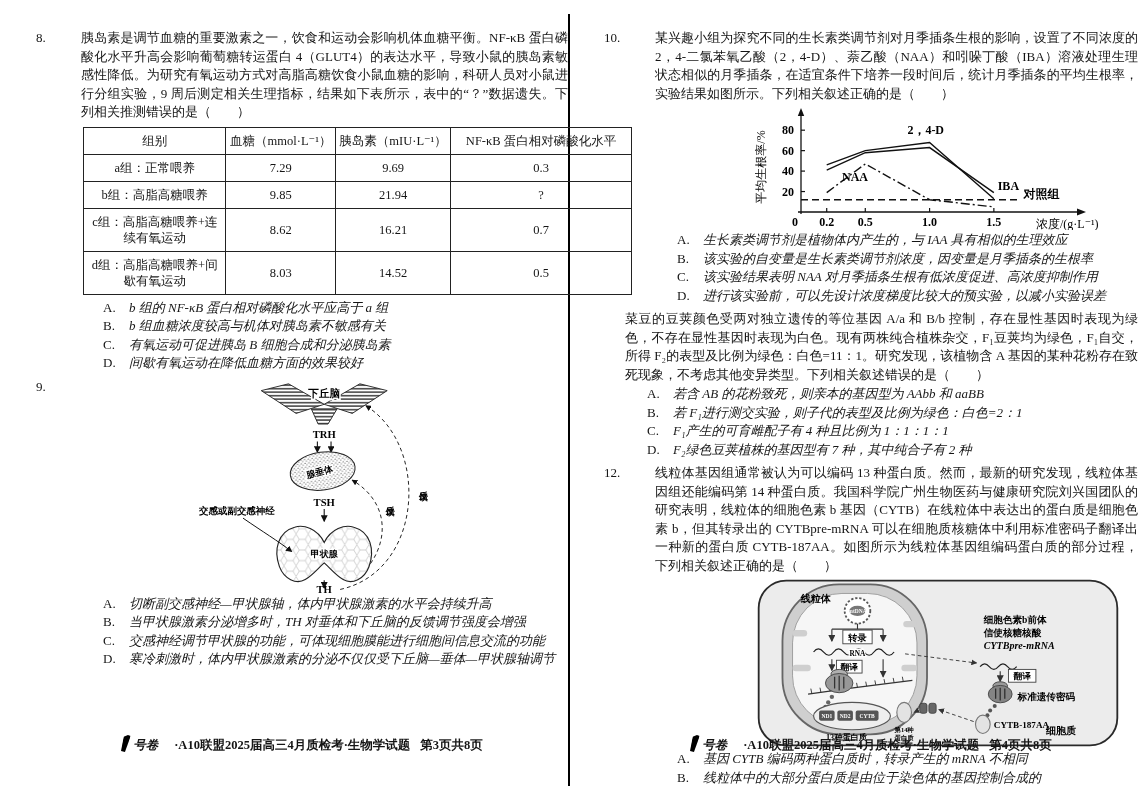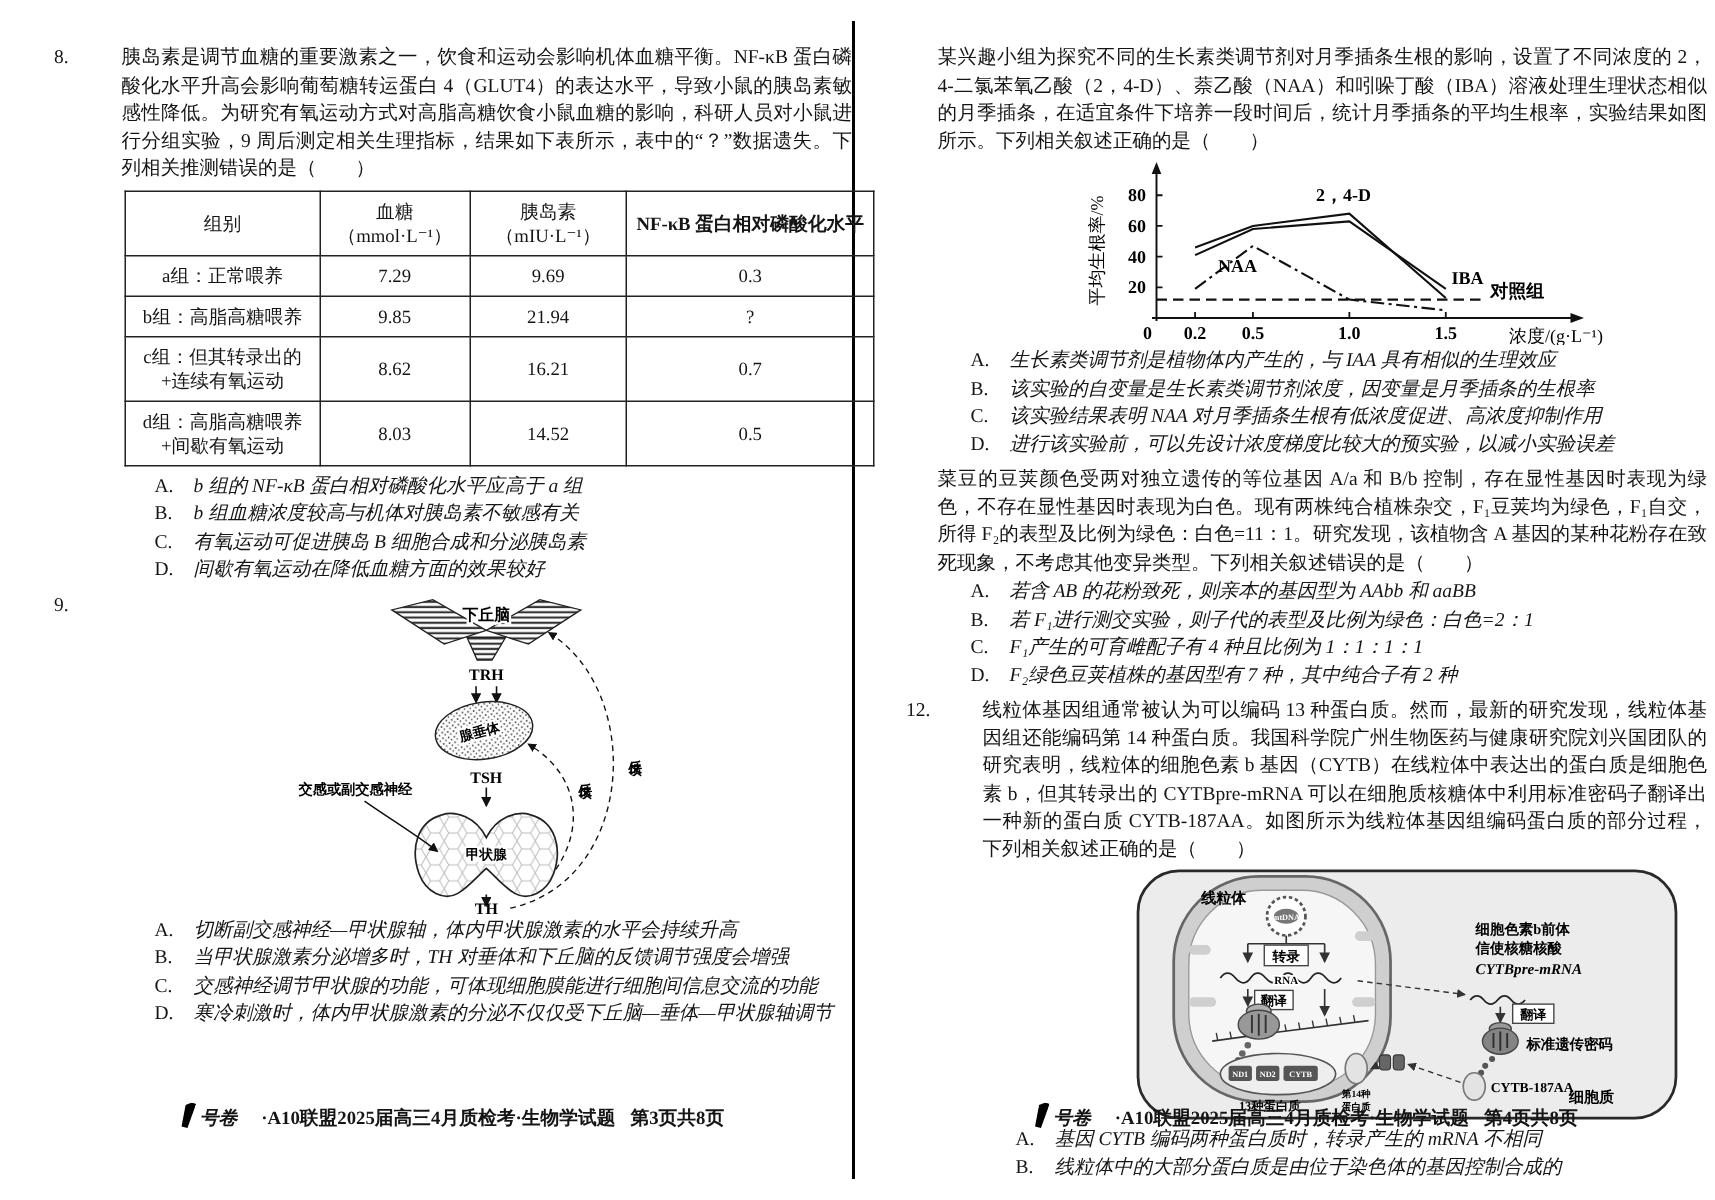--- a/index.html
+++ b/index.html
@@ -15,26 +15,26 @@
   .divider{position:absolute;left:568px;top:14px;height:772px;width:1.5px;background:#000;}
   .question{display:flex;margin-top:5px;}
   .qnum{flex:none;width:24px;}
   #page-right .qnum{width:30px;}
   .qbody{flex:1;min-width:0;margin-left:21px;}
   .stem{margin:0;text-align:justify;}
   .opts{margin:1px 0 0 0;padding-left:22px;}
   .opt{display:flex;}
   .olabel{flex:none;width:26px;}
   .otext{flex:1;font-style:italic;}
-  table.dtable{border-collapse:collapse;margin:5px 0 4px 2px;width:500px;font-size:12.5px;line-height:16px;}
+  table.dtable{border-collapse:collapse;margin:5px 0 4px 2px;width:549px;font-size:12.5px;line-height:16px;}
   table.dtable td{border:1.4px solid #222;text-align:center;padding:5px 3px;}
   table.dtable td.c0{width:26%;}
   table.dtable td.c1{width:20%;}
   table.dtable td.c2{width:21%;text-align:center;}
-  table.dtable td.c3{width:33%;font-weight:bold;}
+  table.dtable td.c3{width:33%;}
   .footer{position:absolute;bottom:30px;left:0;width:100%;text-align:center;font-size:12.5px;font-weight:bold;white-space:nowrap;}
   .logo{display:inline-block;width:8px;height:17px;background:#000;margin-right:4px;vertical-align:-3px;
         transform:skewX(-13deg);clip-path:polygon(14% 10%,62% 0,100% 6%,74% 100%,22% 94%);}
   .brand{font-style:italic;margin-right:16px;}
   .pageno{margin-left:10px;}
   .total{margin-left:0;}
   svg text{font-family:"Liberation Serif","DejaVu Serif",serif;}
   .vtext{writing-mode:vertical-rl;letter-spacing:2px;}
 </style>
 </head>
@@ -62,21 +62,21 @@
             <td>9.69</td>
             <td>0.3</td>
           </tr>
           <tr>
             <td>b组：高脂高糖喂养</td>
             <td>9.85</td>
             <td>21.94</td>
             <td>?</td>
           </tr>
           <tr>
-            <td>c组：但其转录出的+连续有氧运动</td>
+            <td>c组：高脂高糖喂养+连续有氧运动</td>
             <td>8.62</td>
             <td>16.21</td>
             <td>0.7</td>
           </tr>
           <tr>
             <td>d组：高脂高糖喂养+间歇有氧运动</td>
             <td>8.03</td>
             <td>14.52</td>
             <td>0.5</td>
           </tr>
@@ -174,20 +174,21 @@
   </div>
 
   <div class="footer">
     <span class="logo"></span><span class="brand">号卷</span><span>·A10联盟2025届高三4月质检考·生物学试题</span><span class="pageno">第3页</span><span class="total">共8页</span>
   </div>
 </div>
 
 <div class="page" id="page-right">
 
   <div class="question">
+    <div class="qnum">10.</div>
     <div class="qbody">
       <p class="stem">某兴趣小组为探究不同的生长素类调节剂对月季插条生根的影响，设置了不同浓度的 2，4-二氯苯氧乙酸（2，4-D）、萘乙酸（NAA）和吲哚丁酸（IBA）溶液处理生理状态相似的月季插条，在适宜条件下培养一段时间后，统计月季插条的平均生根率，实验结果如图所示。下列相关叙述正确的是（　　）</p>
       <svg width="392" height="124" style="display:block;margin:3px 0 1px 96px;">
           <line x1="50" y1="108" x2="50" y2="8" stroke="#111" stroke-width="1.3"></line>
           <polygon points="50,2 46.8,10 53.2,10" fill="#111"></polygon>
           <line x1="47" y1="106" x2="327" y2="106" stroke="#111" stroke-width="1.3"></line>
           <polygon points="335,106 326,102.6 326,109.4" fill="#111"></polygon>
           <line x1="50" y1="85.54545454545455" x2="54" y2="85.54545454545455" stroke="#111" stroke-width="1.2"></line>
           <text x="43" y="89.54545454545455" text-anchor="end" font-size="12" font-weight="600">20</text>
           <line x1="50" y1="65.0909090909091" x2="54" y2="65.0909090909091" stroke="#111" stroke-width="1.2"></line>

